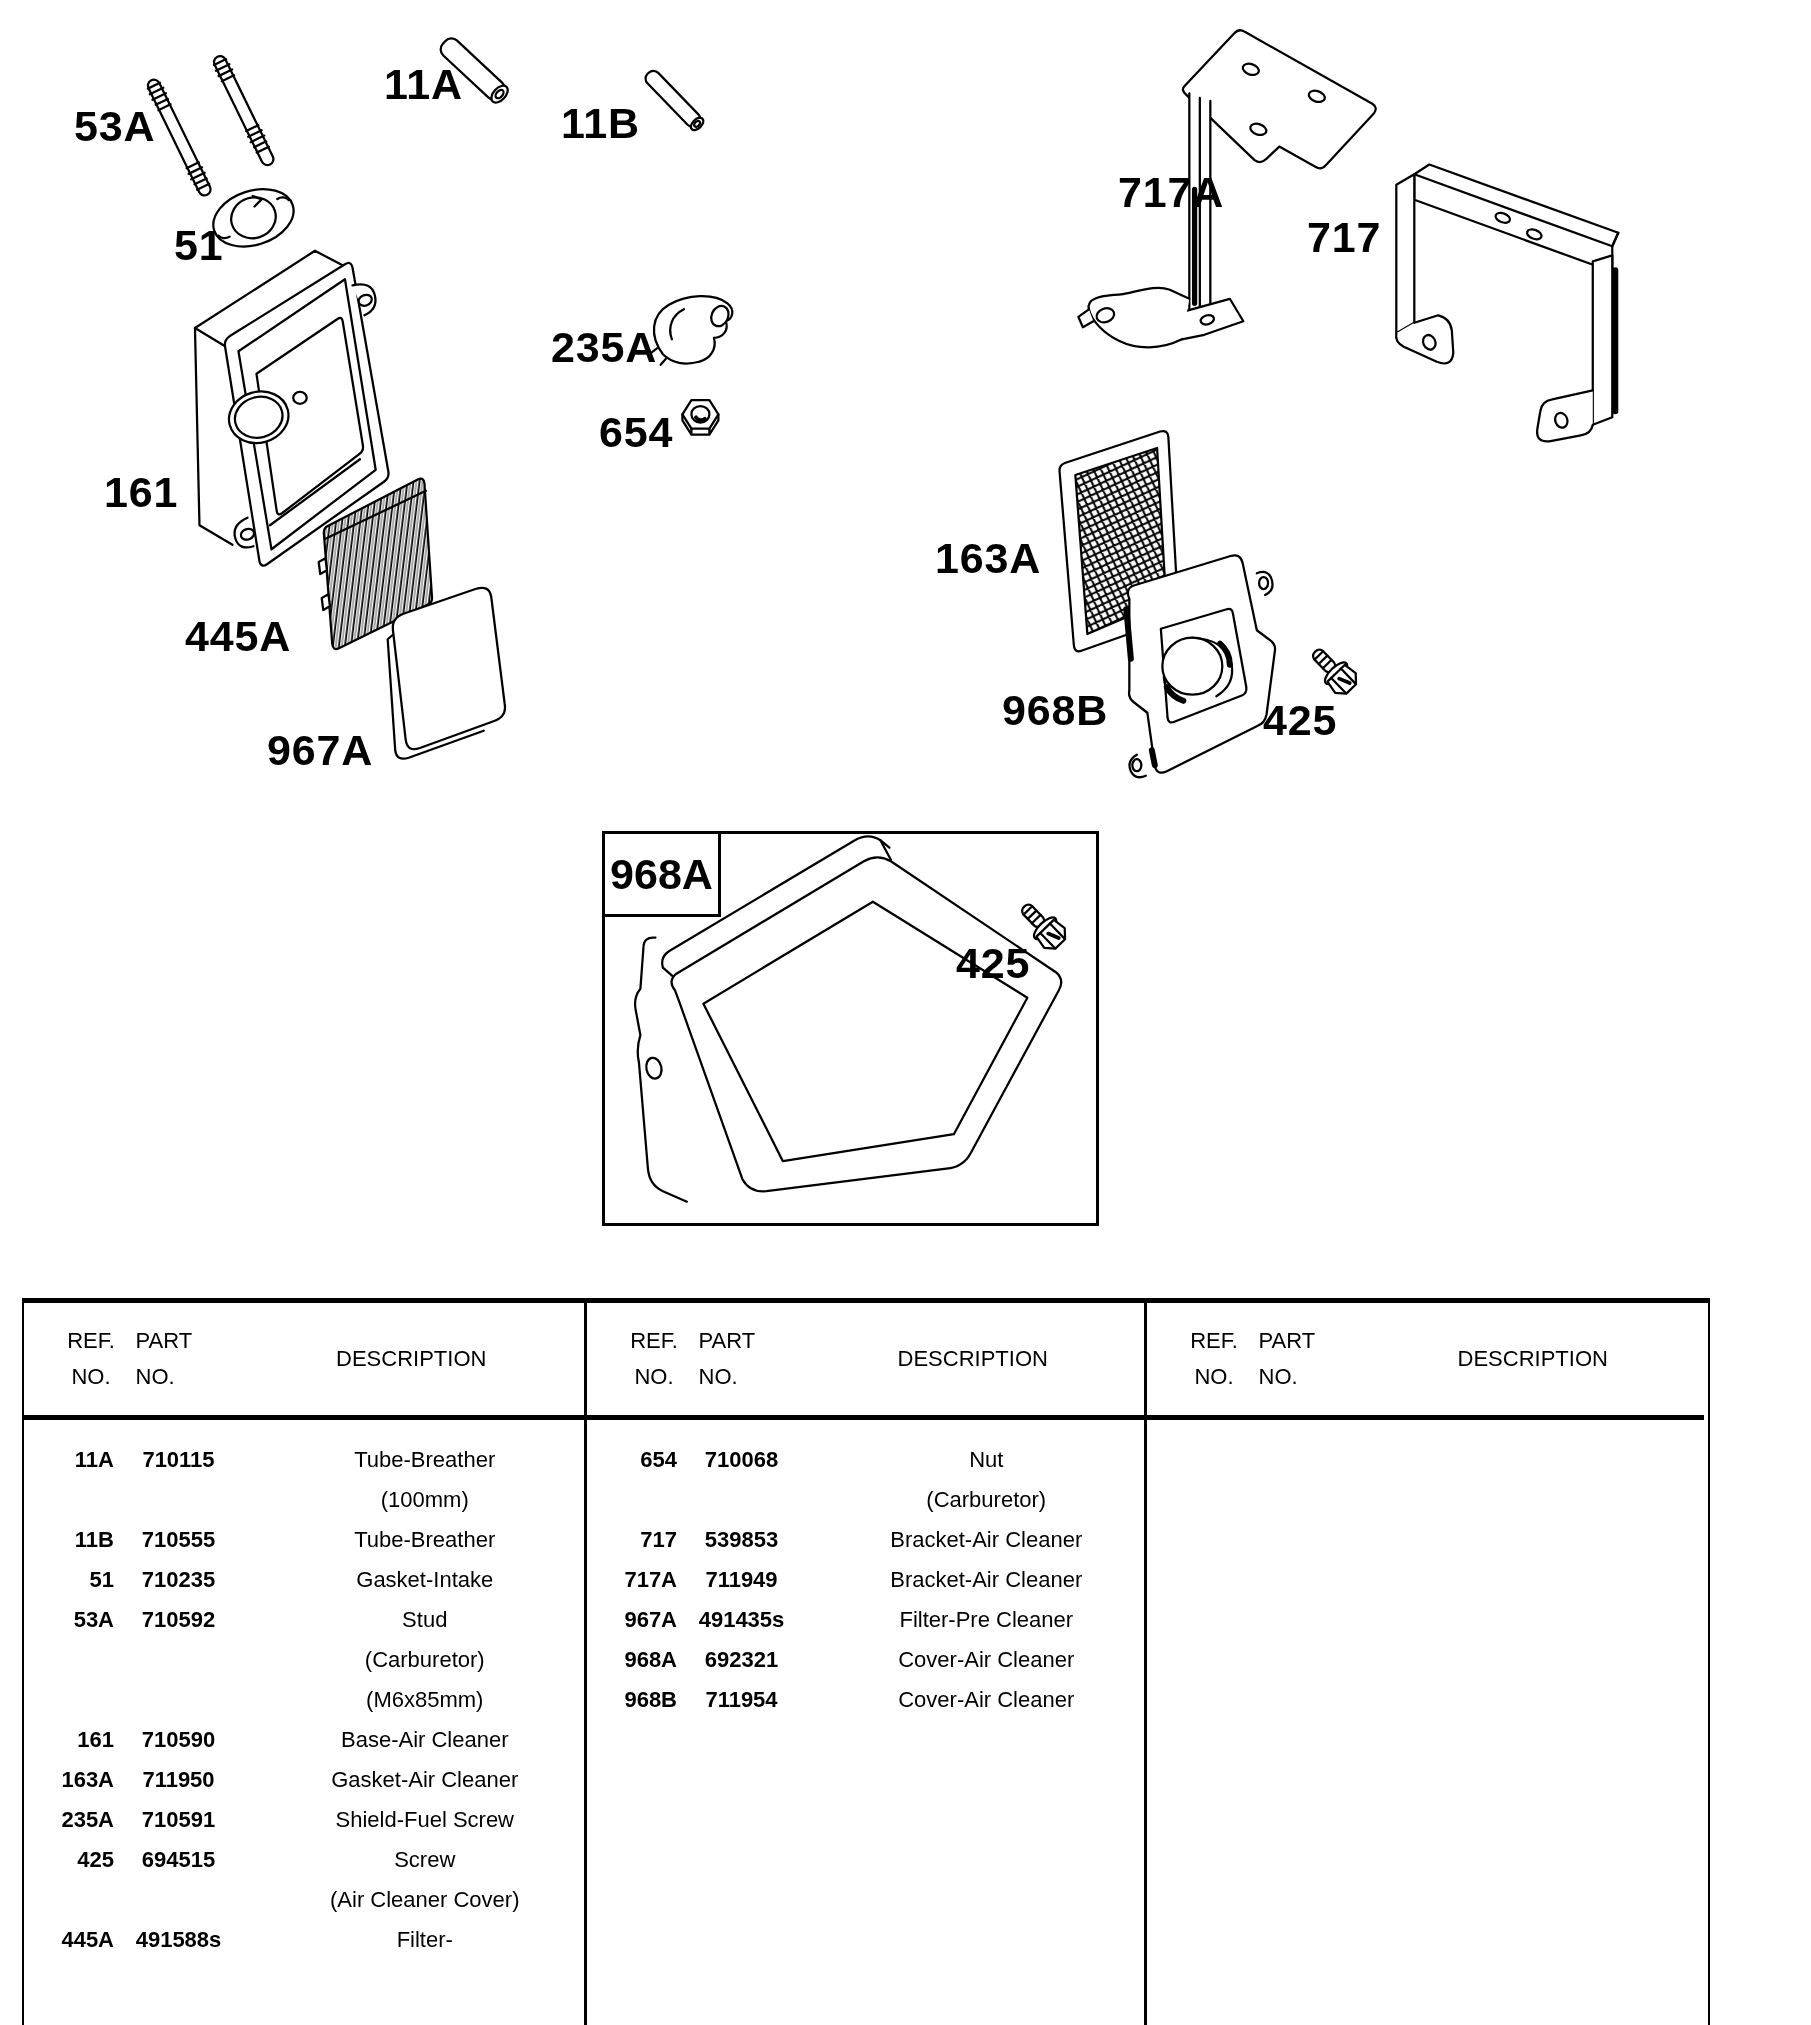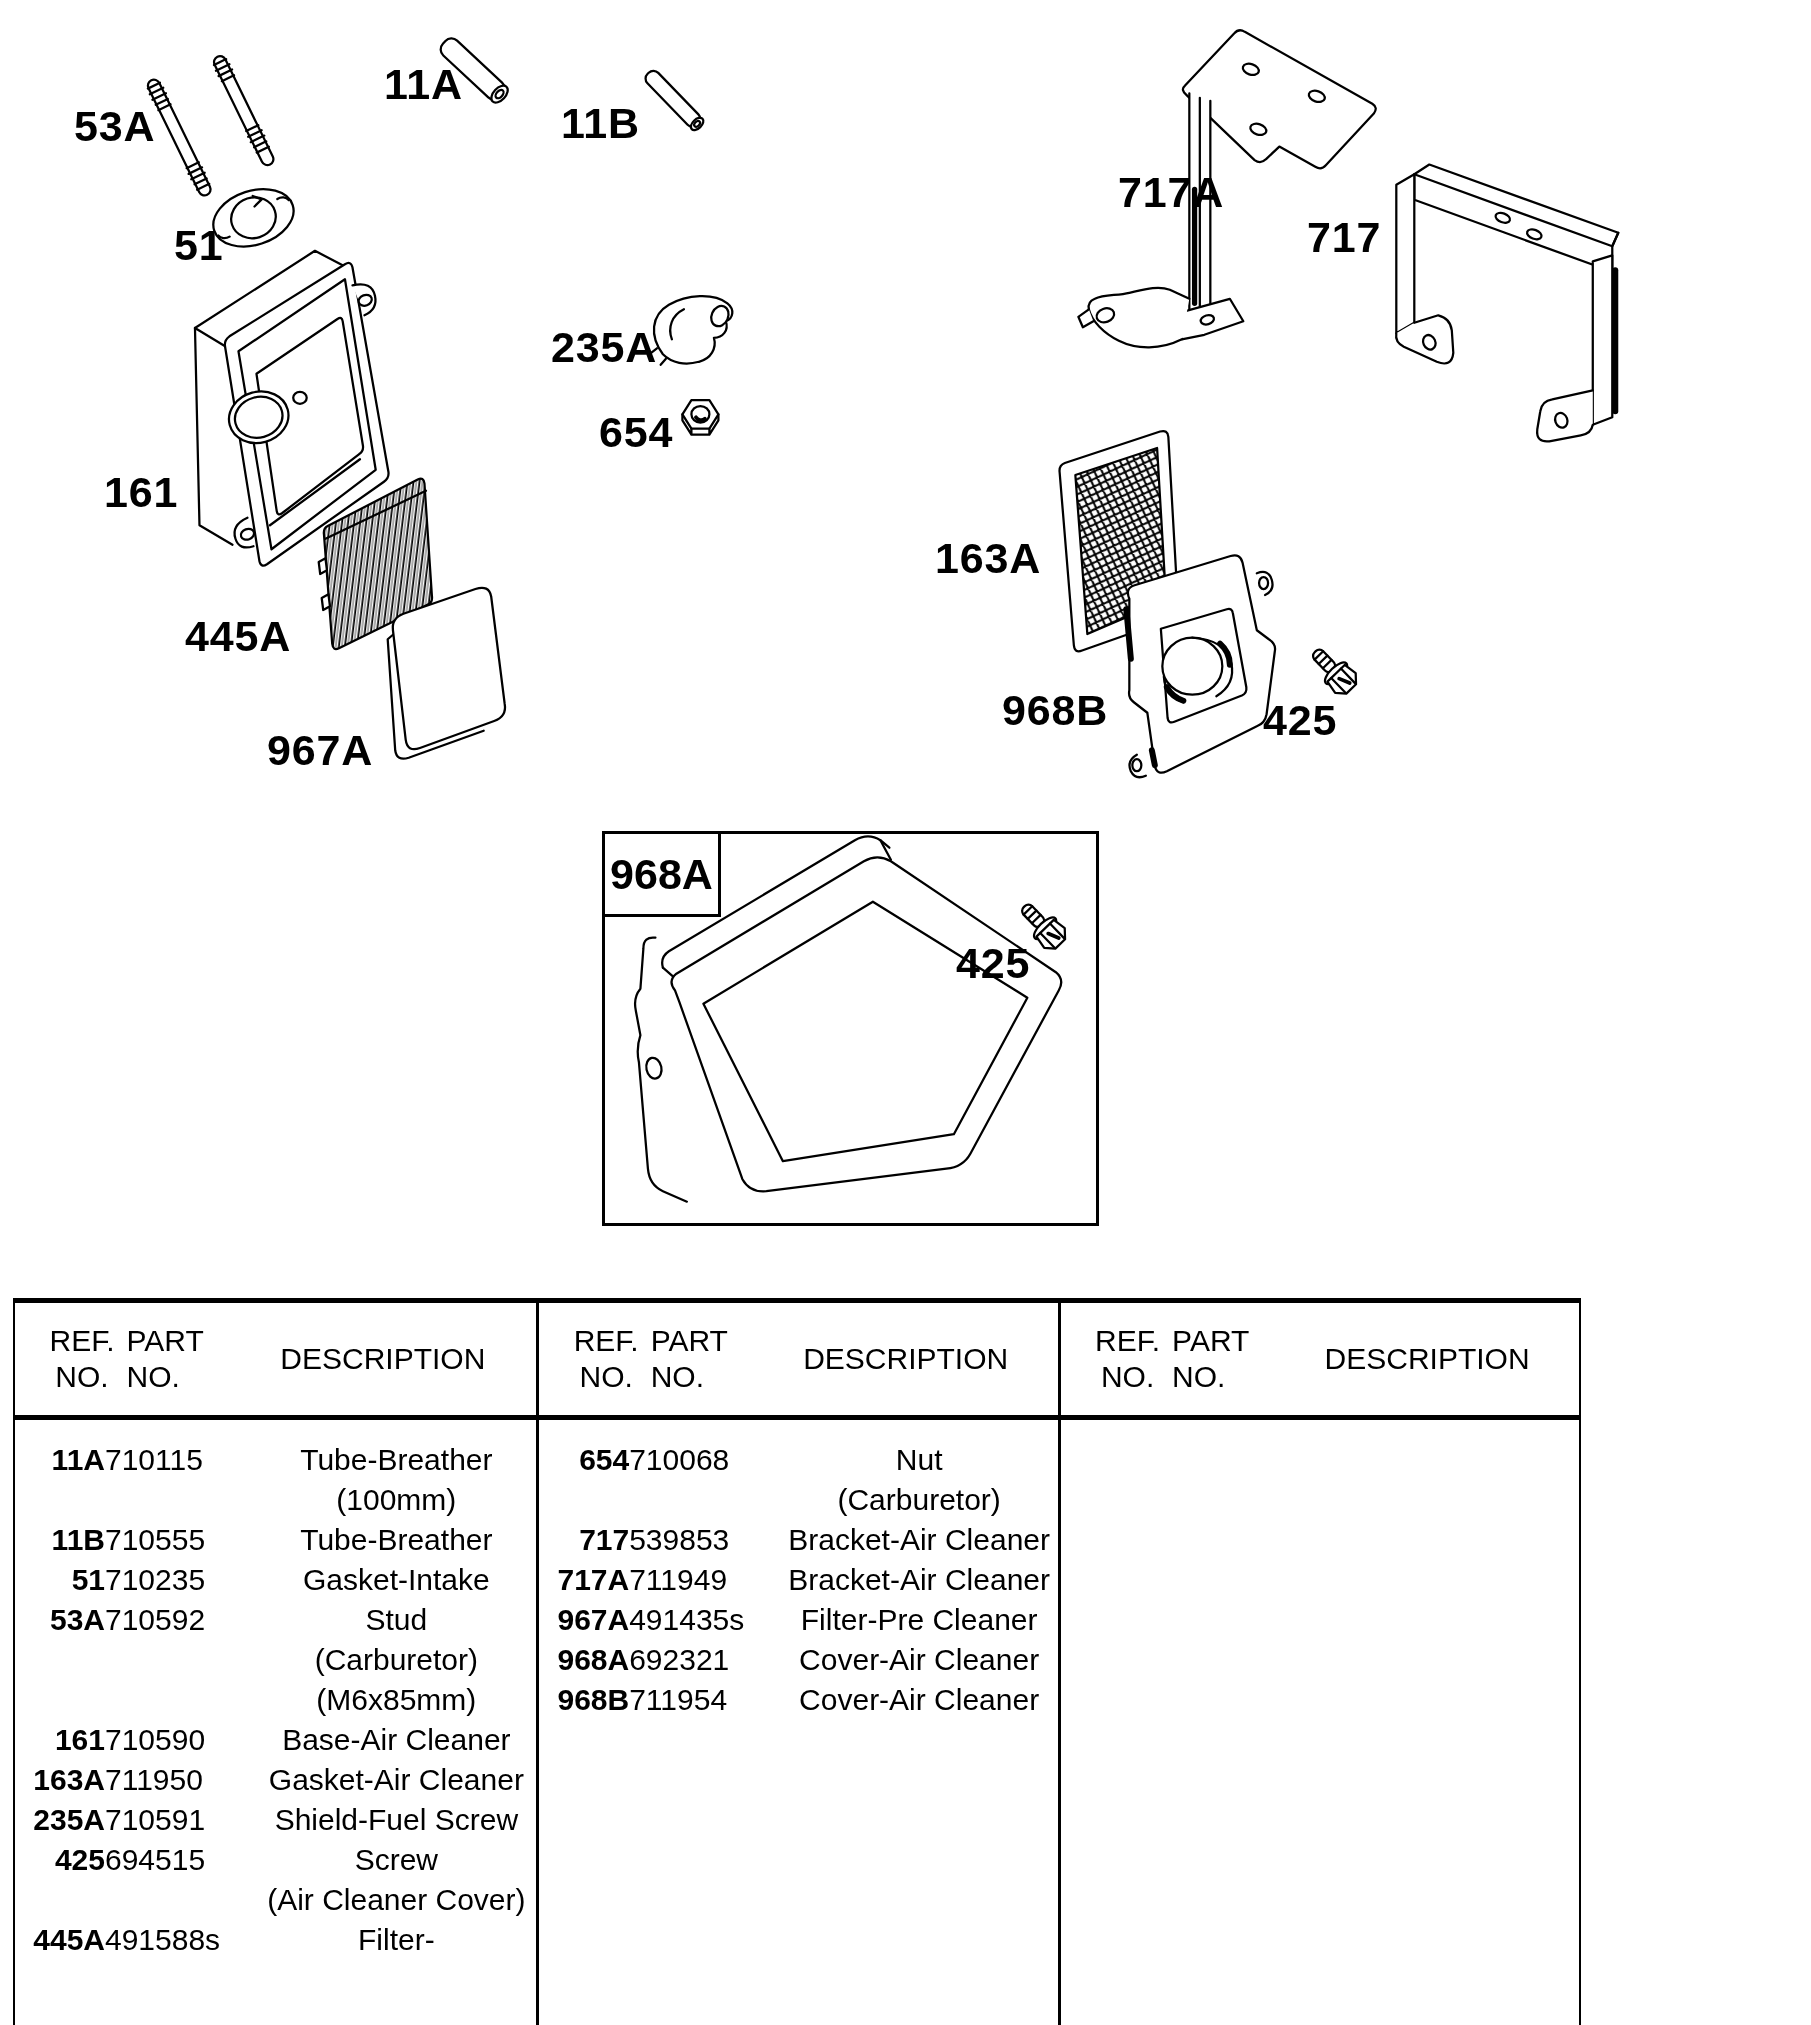--- a/index.html
+++ b/index.html
@@ -6,35 +6,35 @@
   body{width:1811px;height:2025px;background:#ffffff;position:relative;overflow:hidden;
        color:#000;font-family:"Liberation Sans",sans-serif}
   .stage{position:absolute;inset:0}
   .art{position:absolute;left:0;top:0}
   .callout{position:absolute;font-weight:bold;font-size:43px;line-height:1;letter-spacing:0.8px;white-space:nowrap}
   
   .box968A{position:absolute;left:602px;top:831px;width:497px;height:395px;border:3px solid #000;box-sizing:border-box}
   .box968A .tag{position:absolute;left:-3px;top:-3px;width:113px;height:80px;border:3px solid #000;
                 display:flex;align-items:center;justify-content:center;font-weight:bold;font-size:43px}
   
-  .parts-table{position:absolute;left:13px;top:1298px;width:1568px;height:728px;box-sizing:border-box;
+  .parts-table{position:absolute;left:22px;top:1298px;width:1688px;height:728px;box-sizing:border-box;
                border-top:5.3px solid #000;border-left:2.3px solid #000;border-right:2.3px solid #000;
-               display:flex;font-size:30px}
+               display:flex;font-size:22px}
   .t-col{width:560px;box-sizing:border-box;display:flex;flex-direction:column}
   .t-col + .t-col{border-left:3px solid #000}
   .t-head{height:117px;box-sizing:border-box;border-bottom:5.3px solid #000;display:flex;align-items:center;padding-left:22.5px}
   .h-cell{display:flex;flex-direction:column;justify-content:flex-end;line-height:36px}
   .h-ref{width:89px;text-align:center}
   .h-part{width:135px;text-align:left}
   .h-desc{flex:1;text-align:center;padding-right:32px}
   .t-rows{padding-top:19.5px}
   .t-row{display:flex;line-height:40px}
   .cell{white-space:nowrap}
   .cell-ref{width:90px;text-align:right;font-weight:bold}
-  .cell-part{width:129px;text-align:left;font-weight:normal}
+  .cell-part{width:129px;text-align:center;font-weight:bold}
   .cell-desc{flex:1;padding-left:22.5px;text-align:center}
 </style>
 </head>
 <body>
 
 <div class="stage">
 
   <svg class="art" width="1811" height="1268" viewBox="0 0 2415 1690" stroke="#000" fill="none" stroke-width="3" stroke-linecap="round" stroke-linejoin="round">
     <defs>
       <pattern id="pleat" patternUnits="userSpaceOnUse" width="8" height="12" patternTransform="rotate(7)">

